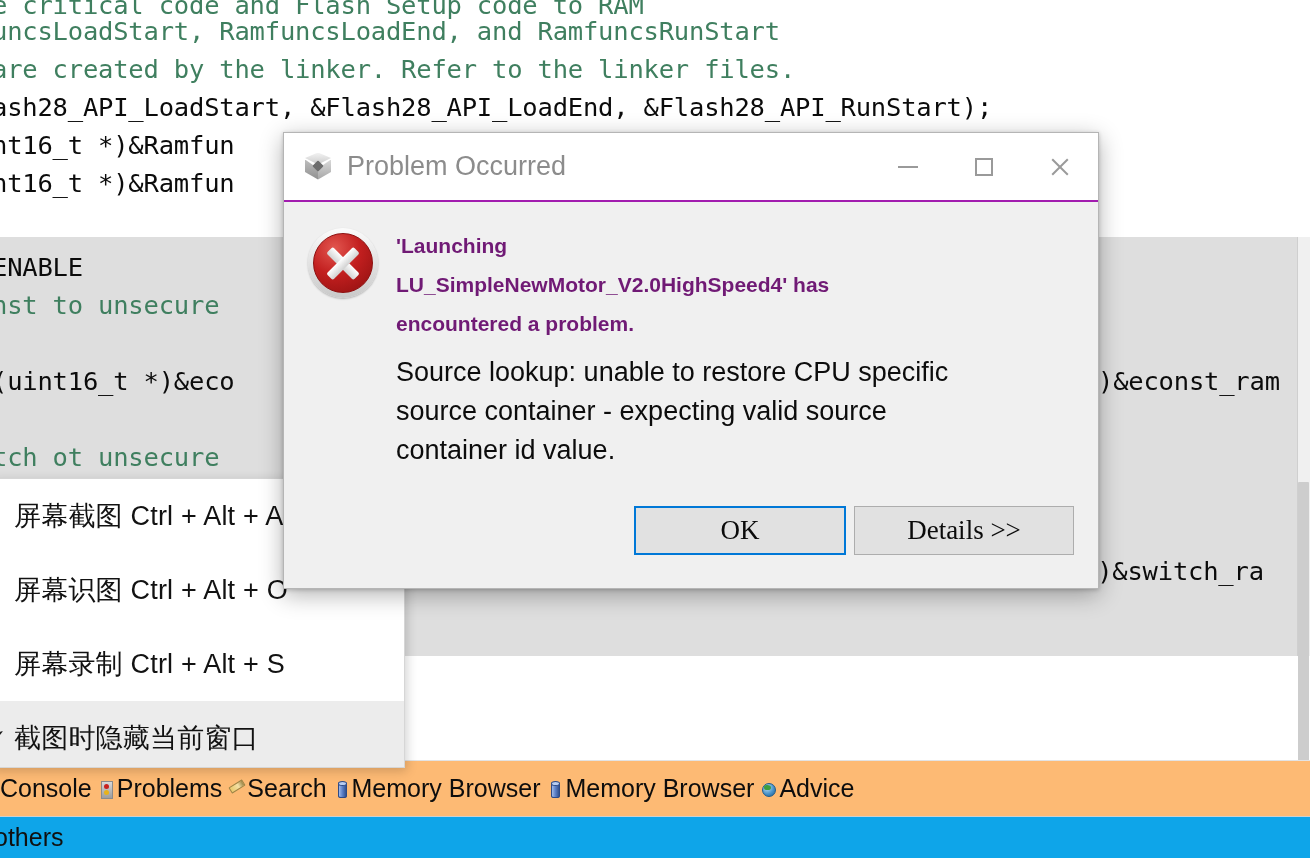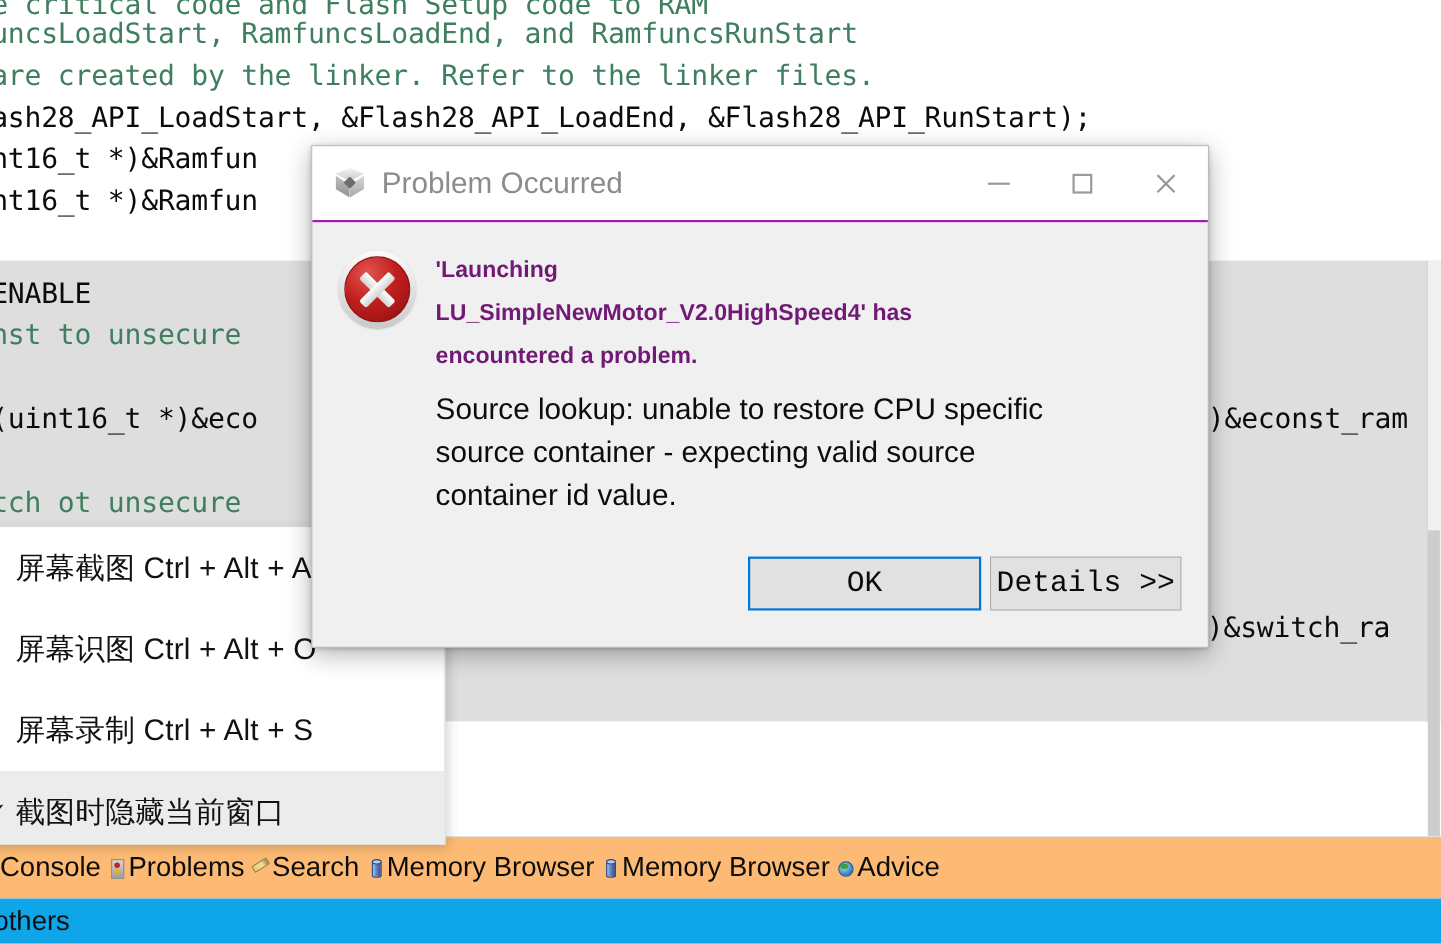--- a/index.html
+++ b/index.html
@@ -258,28 +258,28 @@
   }
   .btn {
     background: #e1e1e1;
     border: 1px solid #adadad;
     font-size: 27px;
     color: #0b0b0b;
     height: 49px;
     display: flex; align-items: center; justify-content: center;
     padding: 0 18px;
     white-space: nowrap;
-    font-family: Liberation Mono, monospace;
+    font-family: Liberation Serif, serif;
   }
   .btn.default {
     border: 2px solid #0078d7;
     padding: 0 17px;
   }
   .btn-ok { width: 212px; }
-  .btn-details { width: 174px; }
+  .btn-details { width: 220px; }
 </style>
 </head>
 <body>
 
 <div id="root">
 
   <div class="editor-top">
     <div class="code-line c-comment" style="left:-8px; top:-14px;">e critical code and Flash Setup code to RAM</div>
     <div class="code-line c-comment" style="left:-8px; top:12px;">uncsLoadStart, RamfuncsLoadEnd, and RamfuncsRunStart</div>
     <div class="code-line c-comment" style="left:-8px; top:50px;">are created by the linker. Refer to the linker files.</div>

